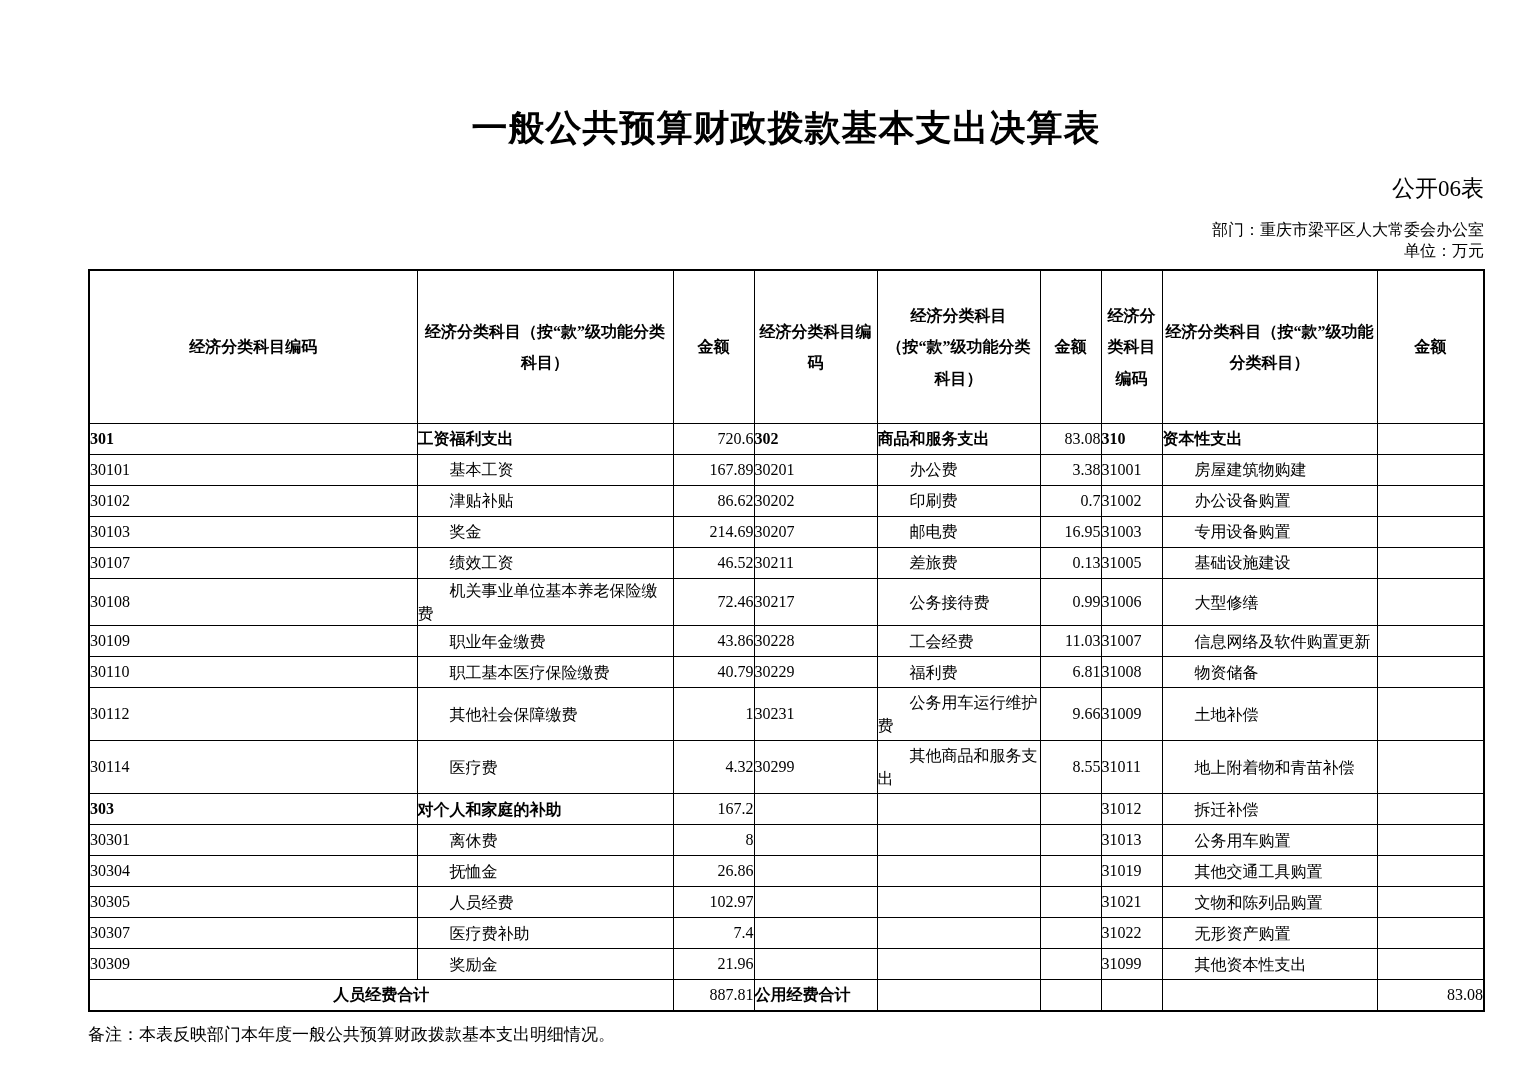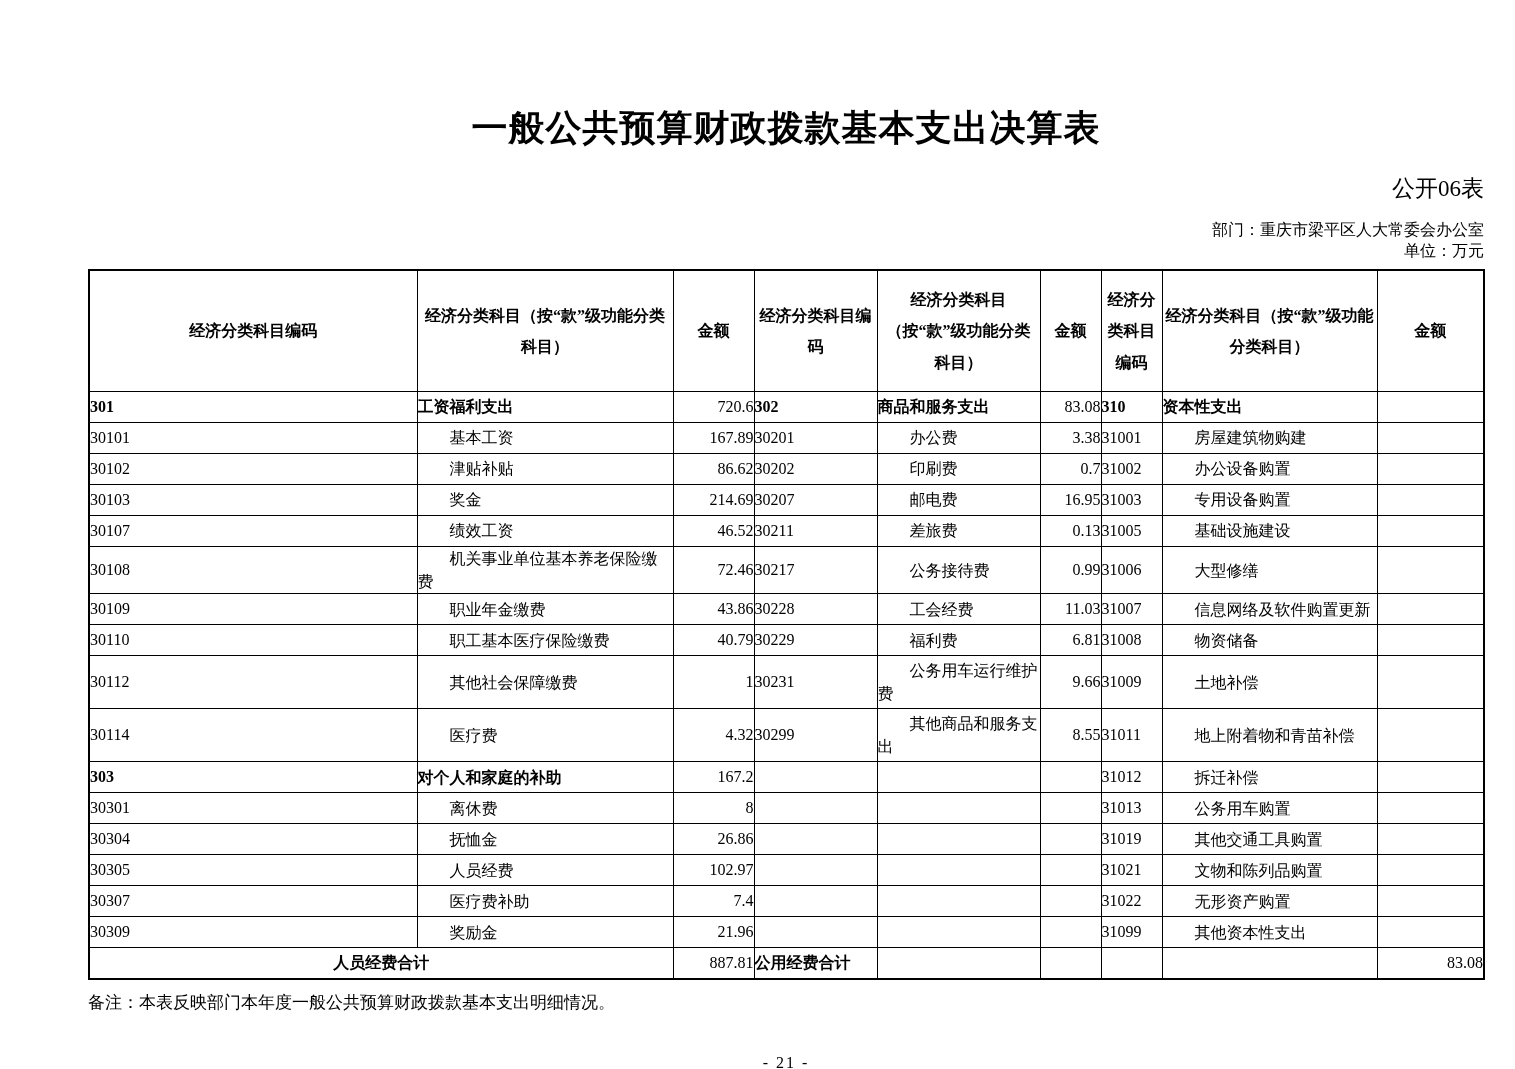--- a/index.html
+++ b/index.html
@@ -23,21 +23,21 @@
     width:1396px;table-layout:fixed;border-collapse:collapse;
     border:2px solid #000;
   }
   table.budget th,table.budget td{
     border:1px solid #000;font-size:16px;padding:0;
     overflow:hidden;vertical-align:middle;word-break:break-all;
   }
   tr.sec th{height:27px;font-weight:bold;font-size:17px;text-align:center;}
   tr.colhead th{
     height:116px;font-weight:bold;text-align:center;
-    line-height:1.95;padding:2px 3px;
+    line-height:1.95;padding:18px 3px;
   }
   tbody tr{height:31px;}
   tbody tr.tall{height:53px;margin-top:16px;}
   td.code{text-align:left;padding-left:7px;}
   td.name{text-align:left;padding-left:7px;line-height:1.45;}
   td.amt{text-align:right;padding-right:9px;}
   td.ind{text-indent:2em;}
   td.b{font-weight:bold;}
   td.ctr{text-align:center;padding-left:0;}
   .note{font-size:17px;margin-top:11px;}

